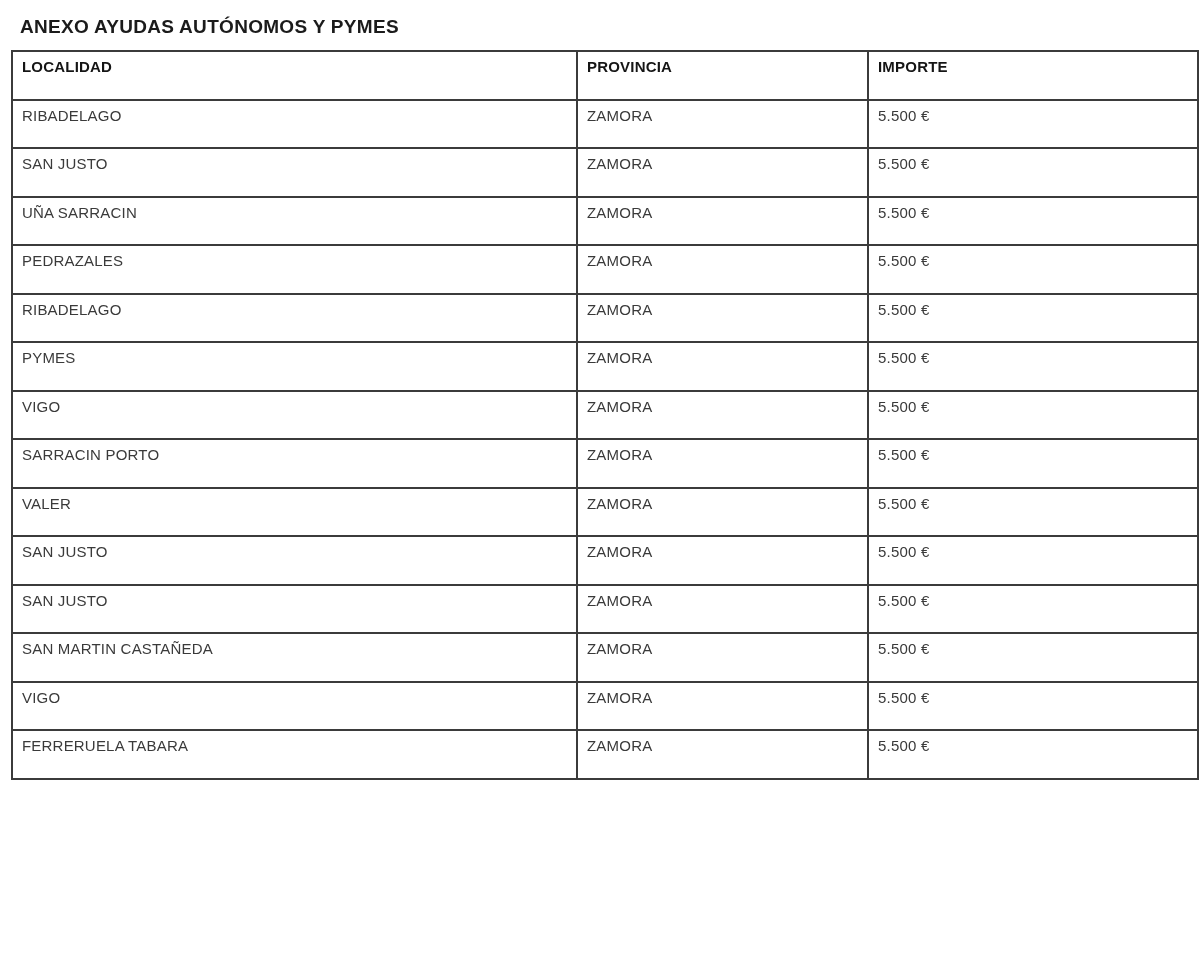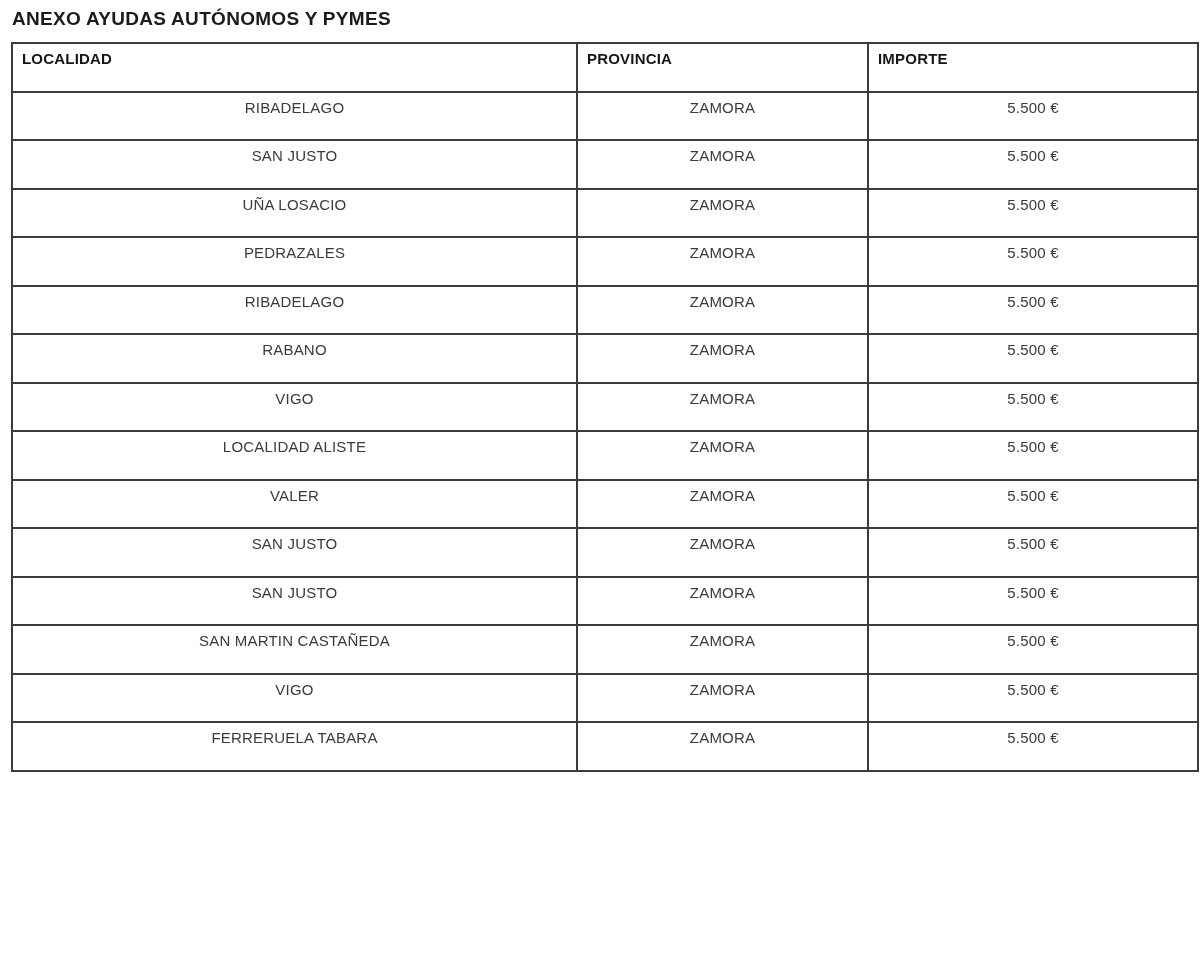--- a/index.html
+++ b/index.html
@@ -11,21 +11,21 @@
     overflow: hidden;
     font-family: "Liberation Sans", "DejaVu Sans", sans-serif;
   }
   .page {
     width: 1200px;
     height: 956px;
     position: relative;
     background: #ffffff;
   }
   h1.doc-title {
-    margin: 0;
+    margin: 8px;
     padding: 7px 0 0 12px;
     font-size: 19px;
     line-height: 23px;
     font-weight: bold;
     letter-spacing: 0.3px;
     color: #1b1b1b;
   }
   table.grants-table {
     border-collapse: collapse;
     table-layout: fixed;
@@ -51,21 +51,20 @@
     white-space: nowrap;
   }
   .grants-table th {
     font-weight: bold;
     color: #151515;
     border-radius: 10px;
   }
   .grants-table td {
     font-weight: normal;
     color: #3a3a3a;
-    text-align: center;
   }
 </style>
 </head>
 <body>
 
 <div class="page">
   <h1 class="doc-title">ANEXO AYUDAS AUTÓNOMOS Y PYMES</h1>
 
   <table class="grants-table">
     <colgroup>
@@ -89,51 +88,51 @@
 
   <tr>
     <td>SAN JUSTO</td>
     <td>ZAMORA</td>
     <td>5.500 €</td>
   </tr>
 
 
 
   <tr>
-    <td>UÑA LOSACIO</td>
+    <td>UÑA SARRACIN</td>
     <td>ZAMORA</td>
     <td>5.500 €</td>
   </tr>
 
   <tr>
     <td>PEDRAZALES</td>
     <td>ZAMORA</td>
     <td>5.500 €</td>
   </tr>
 
   <tr>
     <td>RIBADELAGO</td>
     <td>ZAMORA</td>
     <td>5.500 €</td>
   </tr>
 
   <tr>
-    <td>RABANO</td>
+    <td>PYMES</td>
     <td>ZAMORA</td>
     <td>5.500 €</td>
   </tr>
 
   <tr>
     <td>VIGO</td>
     <td>ZAMORA</td>
     <td>5.500 €</td>
   </tr>
 
   <tr>
-    <td>LOCALIDAD ALISTE</td>
+    <td>SARRACIN PORTO</td>
     <td>ZAMORA</td>
     <td>5.500 €</td>
   </tr>
 
   <tr>
     <td>VALER</td>
     <td>ZAMORA</td>
     <td>5.500 €</td>
   </tr>
 

